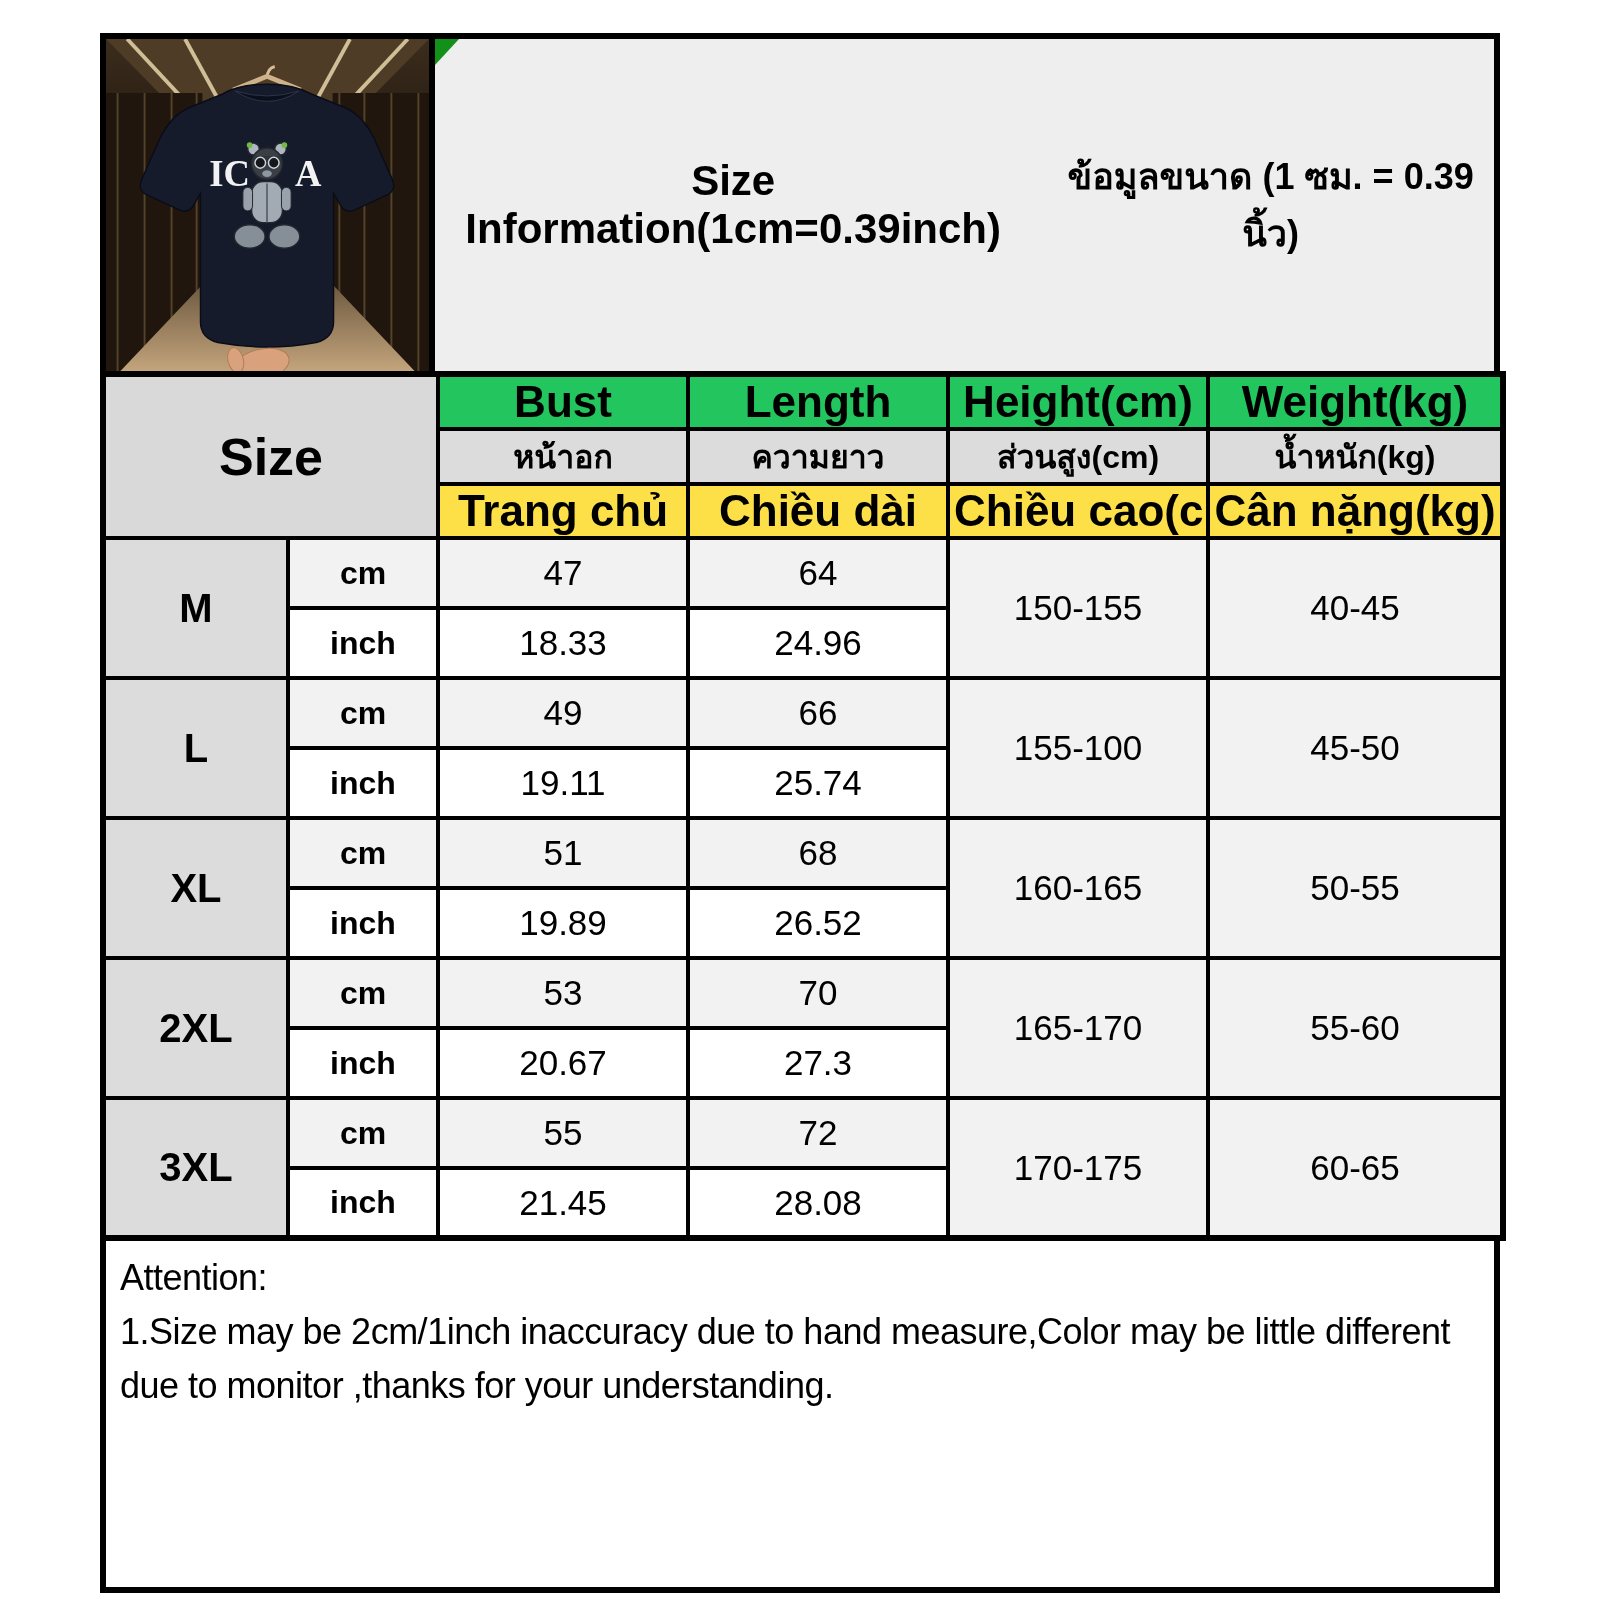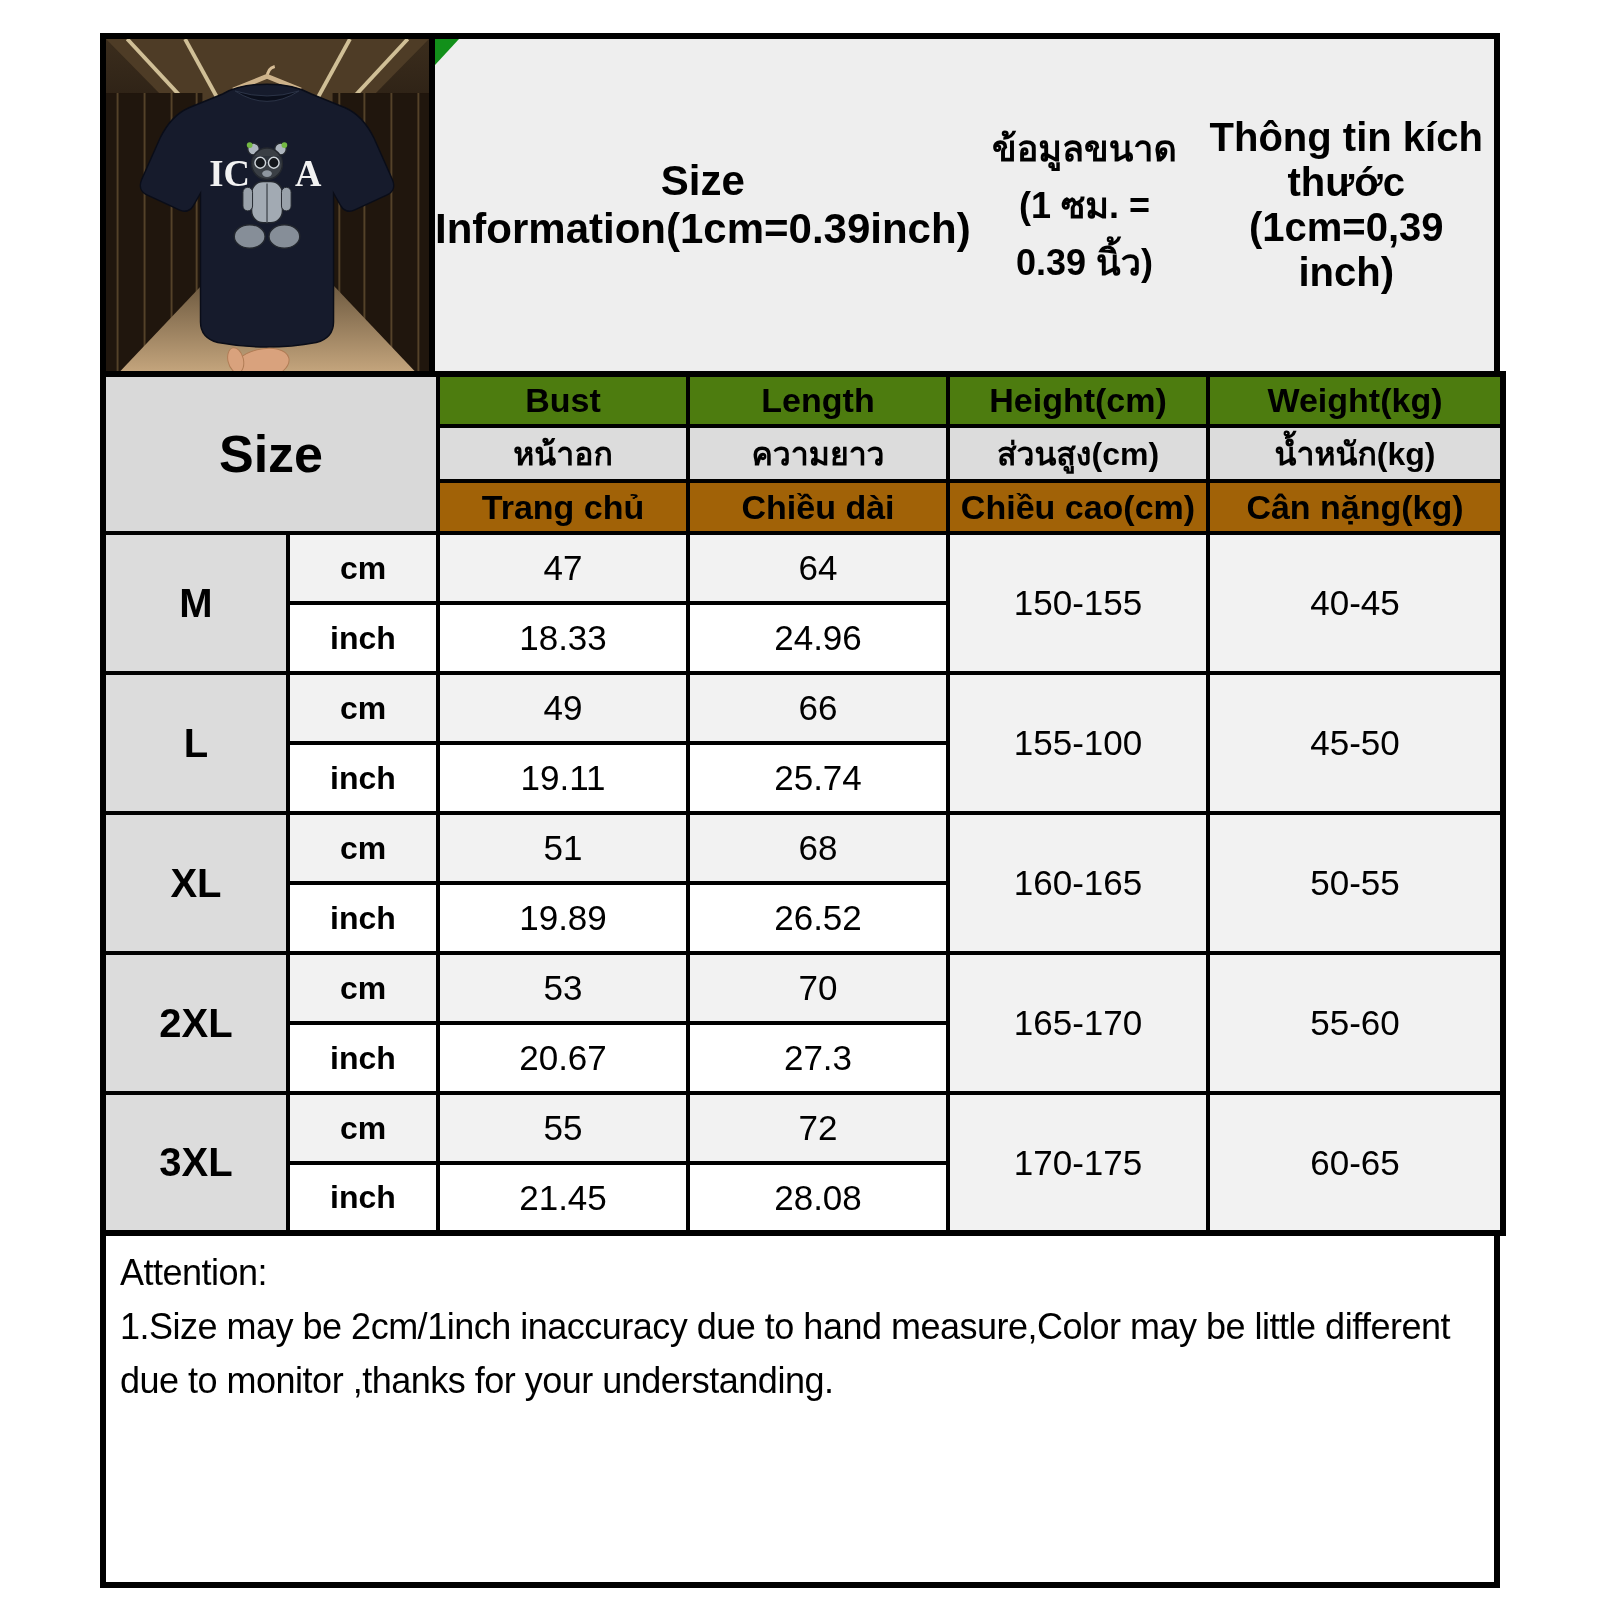--- a/index.html
+++ b/index.html
@@ -35,23 +35,23 @@
   table.size-table {
     width:1400px; border-collapse:collapse; table-layout:fixed;
     border:6px solid #000; text-align:center;
   }
   table.size-table td {
     border:4px solid #000; vertical-align:middle; padding:0 4px;
     overflow:hidden; white-space:nowrap;
   }
   tr.hdr-row { height:52px; }
   tr.data-row { height:70px; }
-  .hdr { background:#4d7c0f; font-weight:bold; font-size:34px; }
+  .hdr { background:#22c55e; font-weight:bold; font-size:44px; }
   .hdr-th { background:#dcdcdc; font-weight:bold; font-size:32px; }
-  .hdr-vi { background:#a16207; font-weight:bold; font-size:34px; }
+  .hdr-vi { background:#fde047; font-weight:bold; font-size:44px; }
   .size-head { background:#d9d9d9; font-weight:bold; font-size:52px; }
   .size-label { background:#dcdcdc; font-weight:bold; font-size:40px; }
   .unit { font-weight:bold; font-size:32px; }
   .cm-bg { background:#f2f2f2; }
   .inch-bg { background:#ffffff; }
   .val { font-size:35px; }
   .range { background:#f2f2f2; font-size:35px; }
 
   
   .attention-box {
@@ -139,21 +139,20 @@
           <ellipse cx="160" cy="332" rx="30" ry="16" fill="#d9a27d" stroke="#b07c55" stroke-width="1"></ellipse>
           <ellipse cx="136" cy="321" rx="8" ry="13" fill="#d9a27d" stroke="#b07c55" stroke-width="1"></ellipse>
         </g>
       </svg>
     </div>
 
     <div class="title-box">
       <div class="green-corner"></div>
       <div class="title-en">Size Information(1cm=0.39inch)</div>
       <div class="title-th">ข้อมูลขนาด (1 ซม. = 0.39 นิ้ว)</div>
-      <div class="title-vi">Thông tin kích thước (1cm=0,39 inch)</div>
     </div>
   </div>
 
   <table class="size-table">
     <colgroup>
       <col style="width:185px">
         <col style="width:150px">
         <col style="width:250px">
       <col style="width:260px">
         <col style="width:260px">

